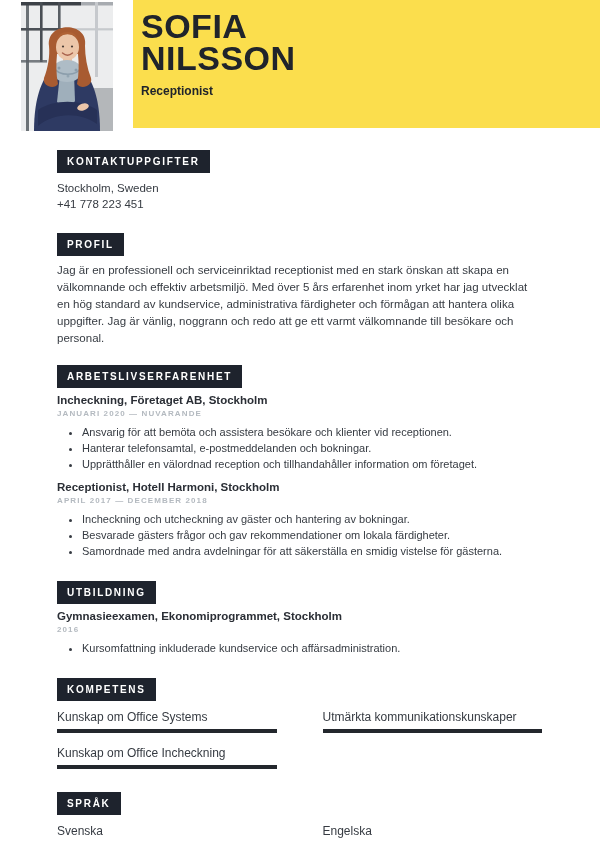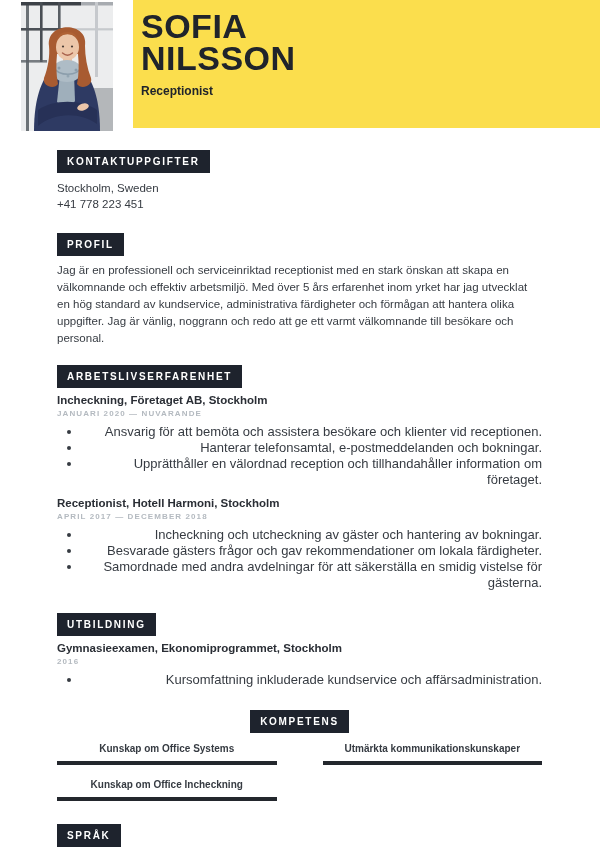--- a/index.html
+++ b/index.html
@@ -31,26 +31,26 @@
   .contact-list{margin-top:8px;font-size:11.5px;line-height:15.5px;}
   .contact-list a{color:var(--text);text-decoration:underline;}
   .section-profile{margin-top:21px;}
   .profile-text{margin-top:6px;font-size:11.5px;line-height:17px;}
   .section-exp{margin-top:18px;}
   .job{margin-top:6px;}
   .job + .job{margin-top:9px;}
   .job-title{font-size:11.5px;font-weight:700;color:#2A2E35;}
   .job-dates{margin-top:3px;font-size:8px;font-weight:700;letter-spacing:1.1px;color:var(--muted);text-transform:uppercase;}
   ul.bullets{margin-top:6px;padding-left:25px;list-style:disc;}
-  ul.bullets li{font-size:13px;line-height:16px;text-align:right;}
+  ul.bullets li{font-size:11px;line-height:16px;}
   .section-edu{margin-top:22px;}
-  .section-skills{margin-top:22px;text-align:center;}
+  .section-skills{margin-top:22px;}
   .section-lang{margin-top:23px;}
   .two-col{display:grid;grid-template-columns:1fr 1fr;column-gap:46px;row-gap:13px;margin-top:9px;}
-  .meter-label{font-size:10px;line-height:14px;font-weight:bold;}
+  .meter-label{font-size:12px;line-height:14px;}
   .meter-track{margin-top:5px;height:4px;background:var(--track);}
   .meter-fill{height:4px;background:var(--bar);width:0%;}
 </style>
 </head>
 <body>
 
 <div class="header">
   <div class="yellow-band"></div>
 
   <div class="photo">

